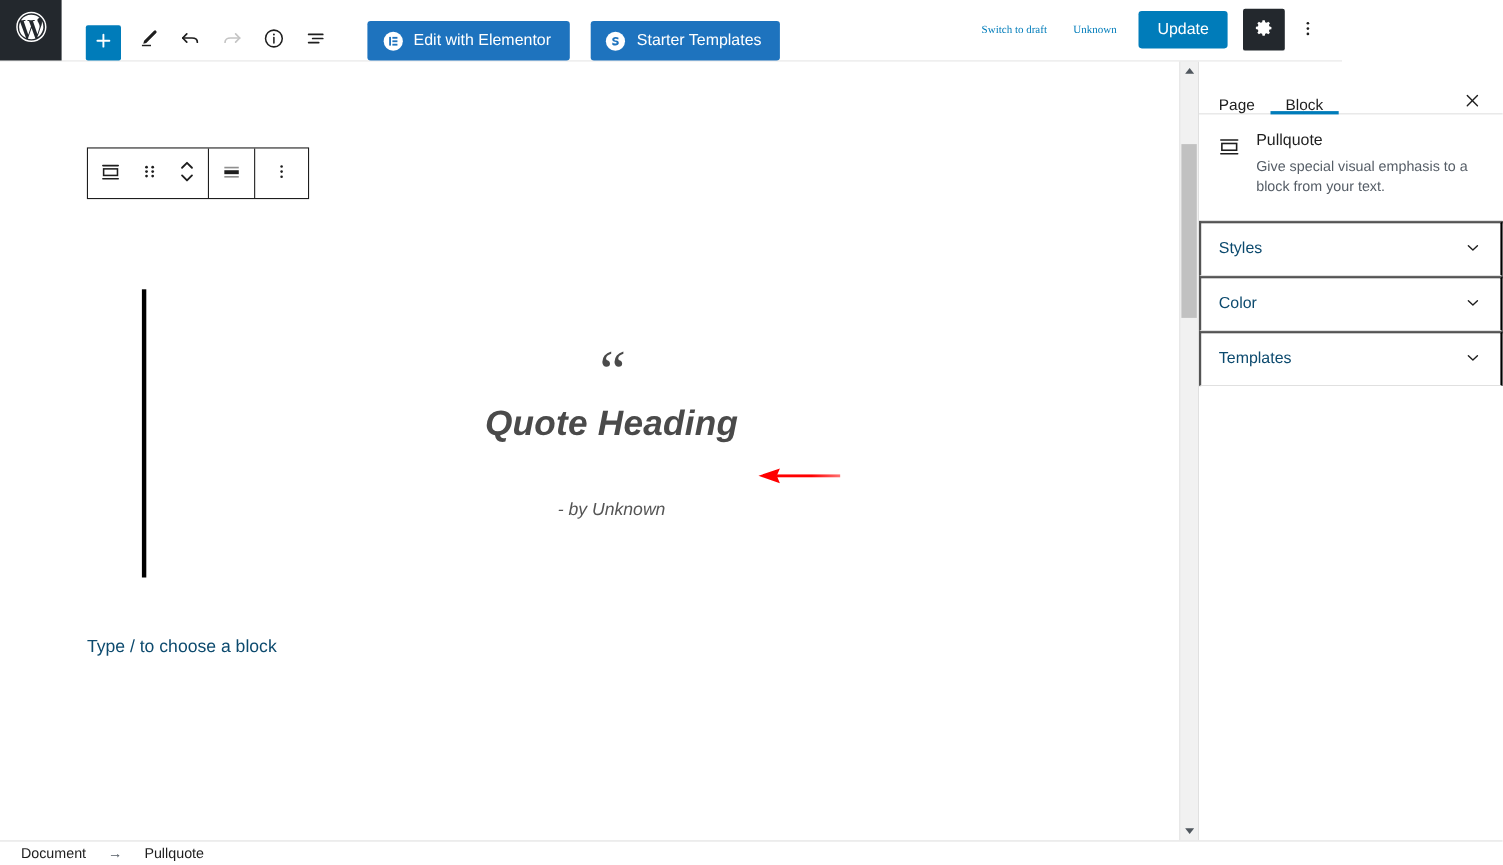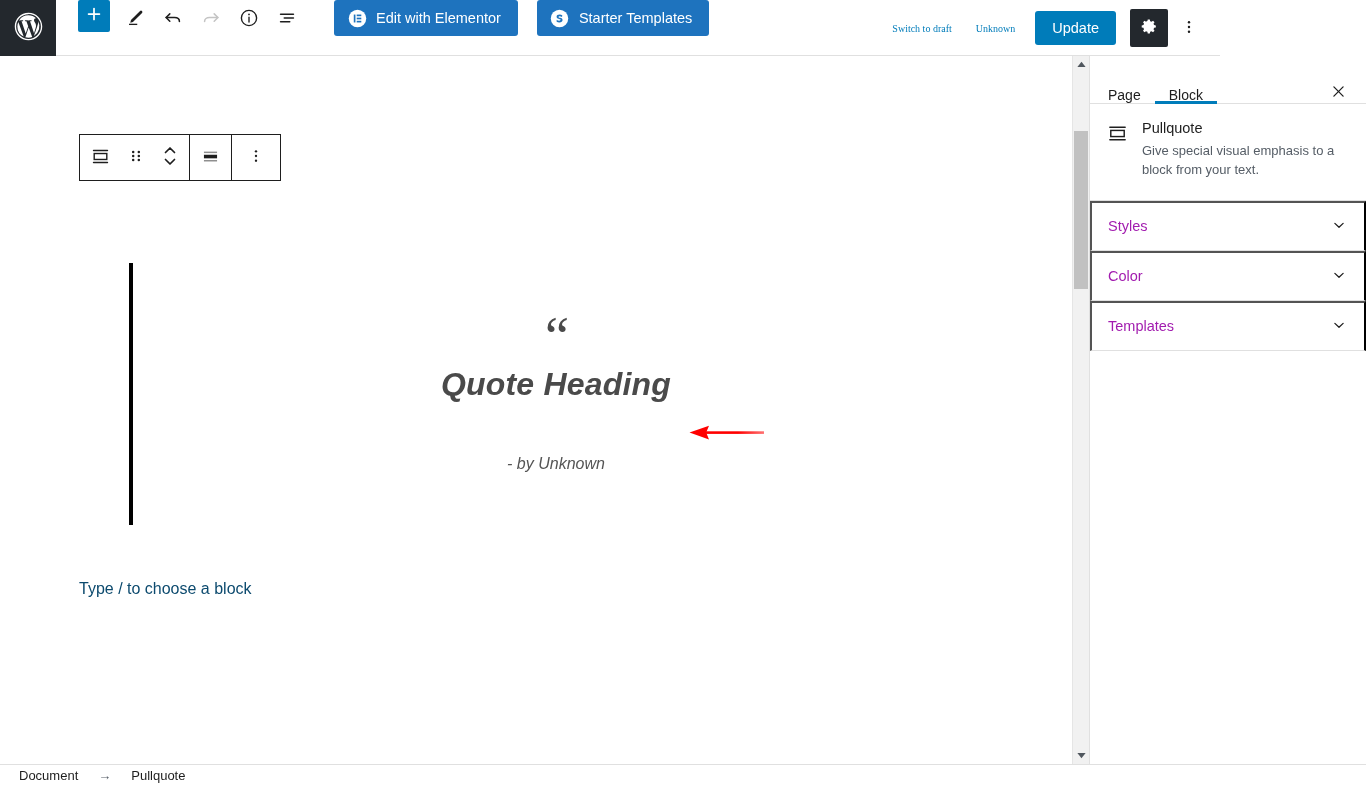--- a/index.html
+++ b/index.html
@@ -9,21 +9,21 @@
     background: #ffffff;
     overflow: hidden;
   }
 
   
   #topbar {
     position: absolute; top: 0; left: 0;
     width: 1220px; height: 56px;
     background: #ffffff;
     border-bottom: 1px solid #e0e0e0;
-    display: flex; align-items: flex-start;
+    display: flex; align-items: flex-end;
   }
   #wp-logo-btn {
     width: 56px; height: 56px;
     background: #23282d;
     display: flex; align-items: center; justify-content: center;
     flex: 0 0 56px;
     cursor: pointer;
   }
   #wp-logo-btn svg { width: 33px; height: 33px; }
 
@@ -258,21 +258,21 @@
     height: 50px;
     display: flex; align-items: center;
     justify-content: space-between;
     padding: 0 16px;
     border-bottom: 1px solid #e0e0e0;
     cursor: pointer;
     background: none;
     width: 100%;
     font-family: "Liberation Sans", sans-serif;
   }
-  .panel-row-label { font-size: 14.5px; color: #a21caf; }
+  .panel-row-label { font-size: 14.5px; color: #0c4a6e; }
 
   
   #breadcrumb-bar {
     position: absolute;
     top: 764px; left: 0;
     width: 1366px; height: 22px;
     background: #ffffff;
     border-top: 1px solid #e0e0e0;
     display: flex; align-items: center;
     padding-left: 19px;

